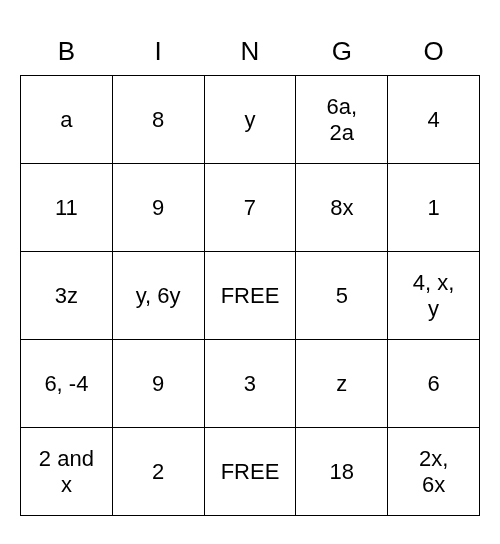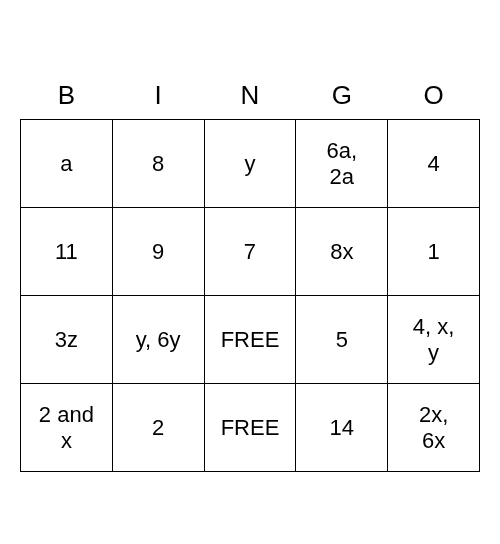--- a/index.html
+++ b/index.html
@@ -74,20 +74,27 @@
         <td>1</td>
       </tr>
       <tr>
         <td>3z</td>
         <td>y, 6y</td>
         <td>FREE</td>
         <td>5</td>
         <td>4, x,<br>y</td>
       </tr>
       <tr>
+        <td>6, -4</td>
+        <td>9</td>
+        <td>3</td>
+        <td>z</td>
+        <td>6</td>
+      </tr>
+      <tr>
         <td>2 and<br>x</td>
         <td>2</td>
         <td>FREE</td>
-        <td>14</td>
+        <td>18</td>
         <td>2x,<br>6x</td>
       </tr>
     </tbody>
 </table>
 
 </body></html>

